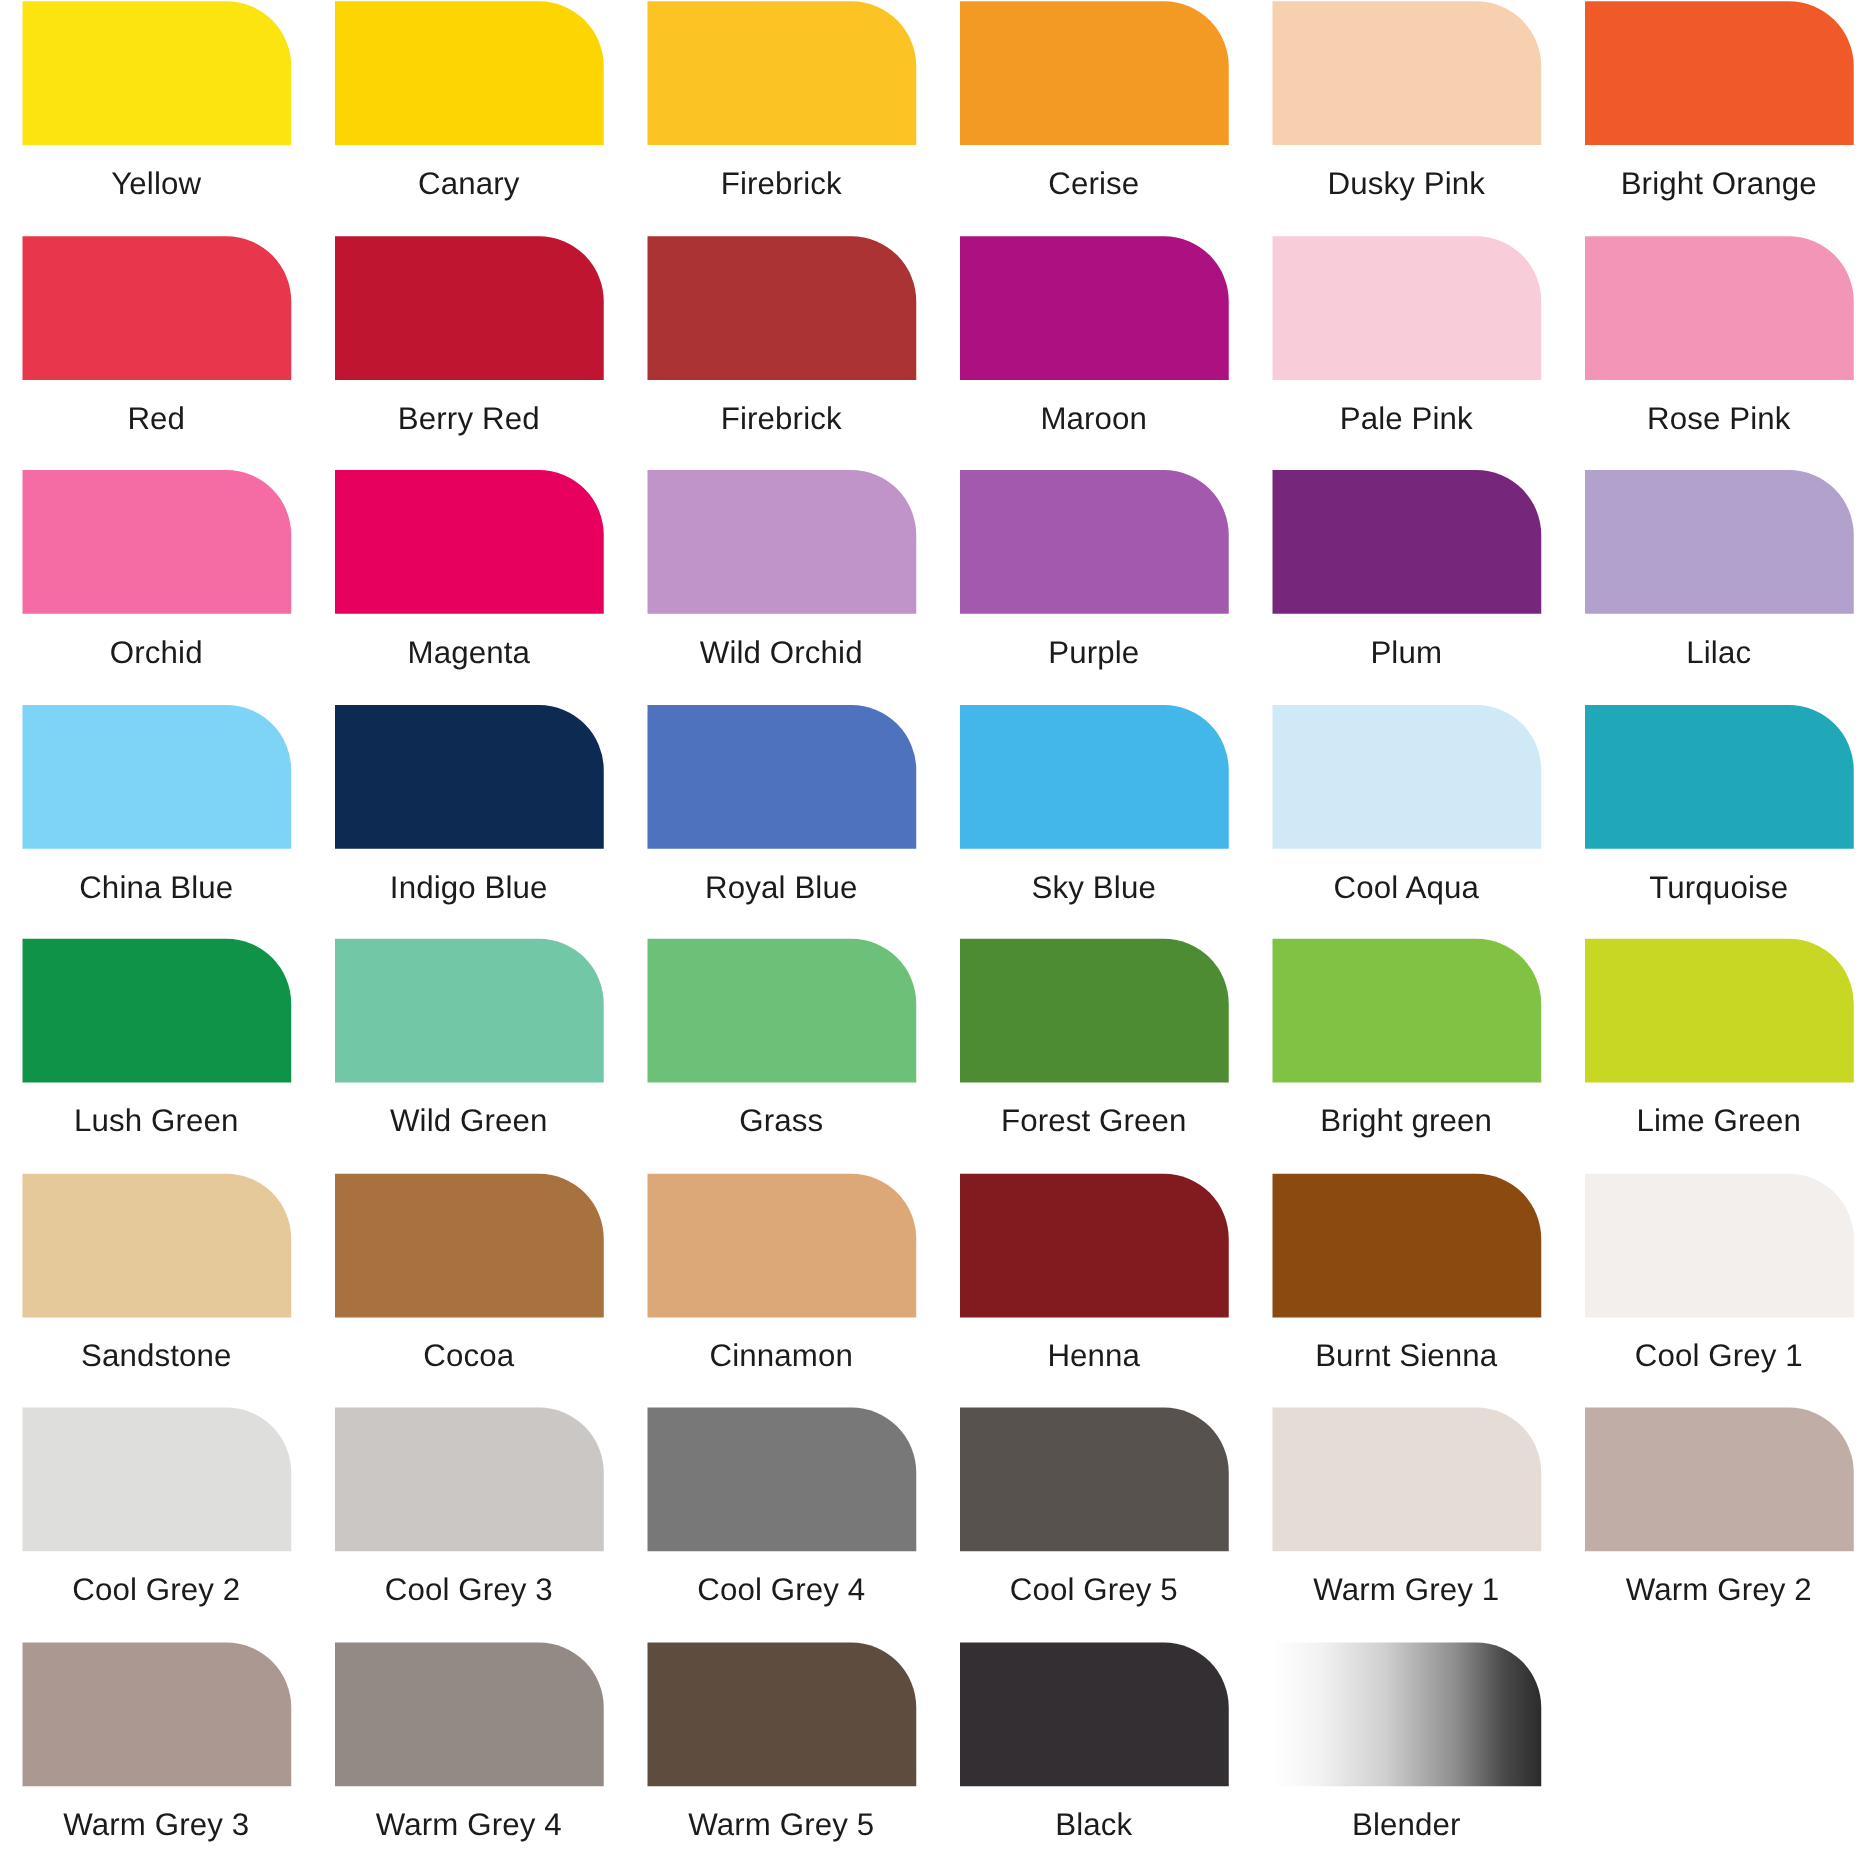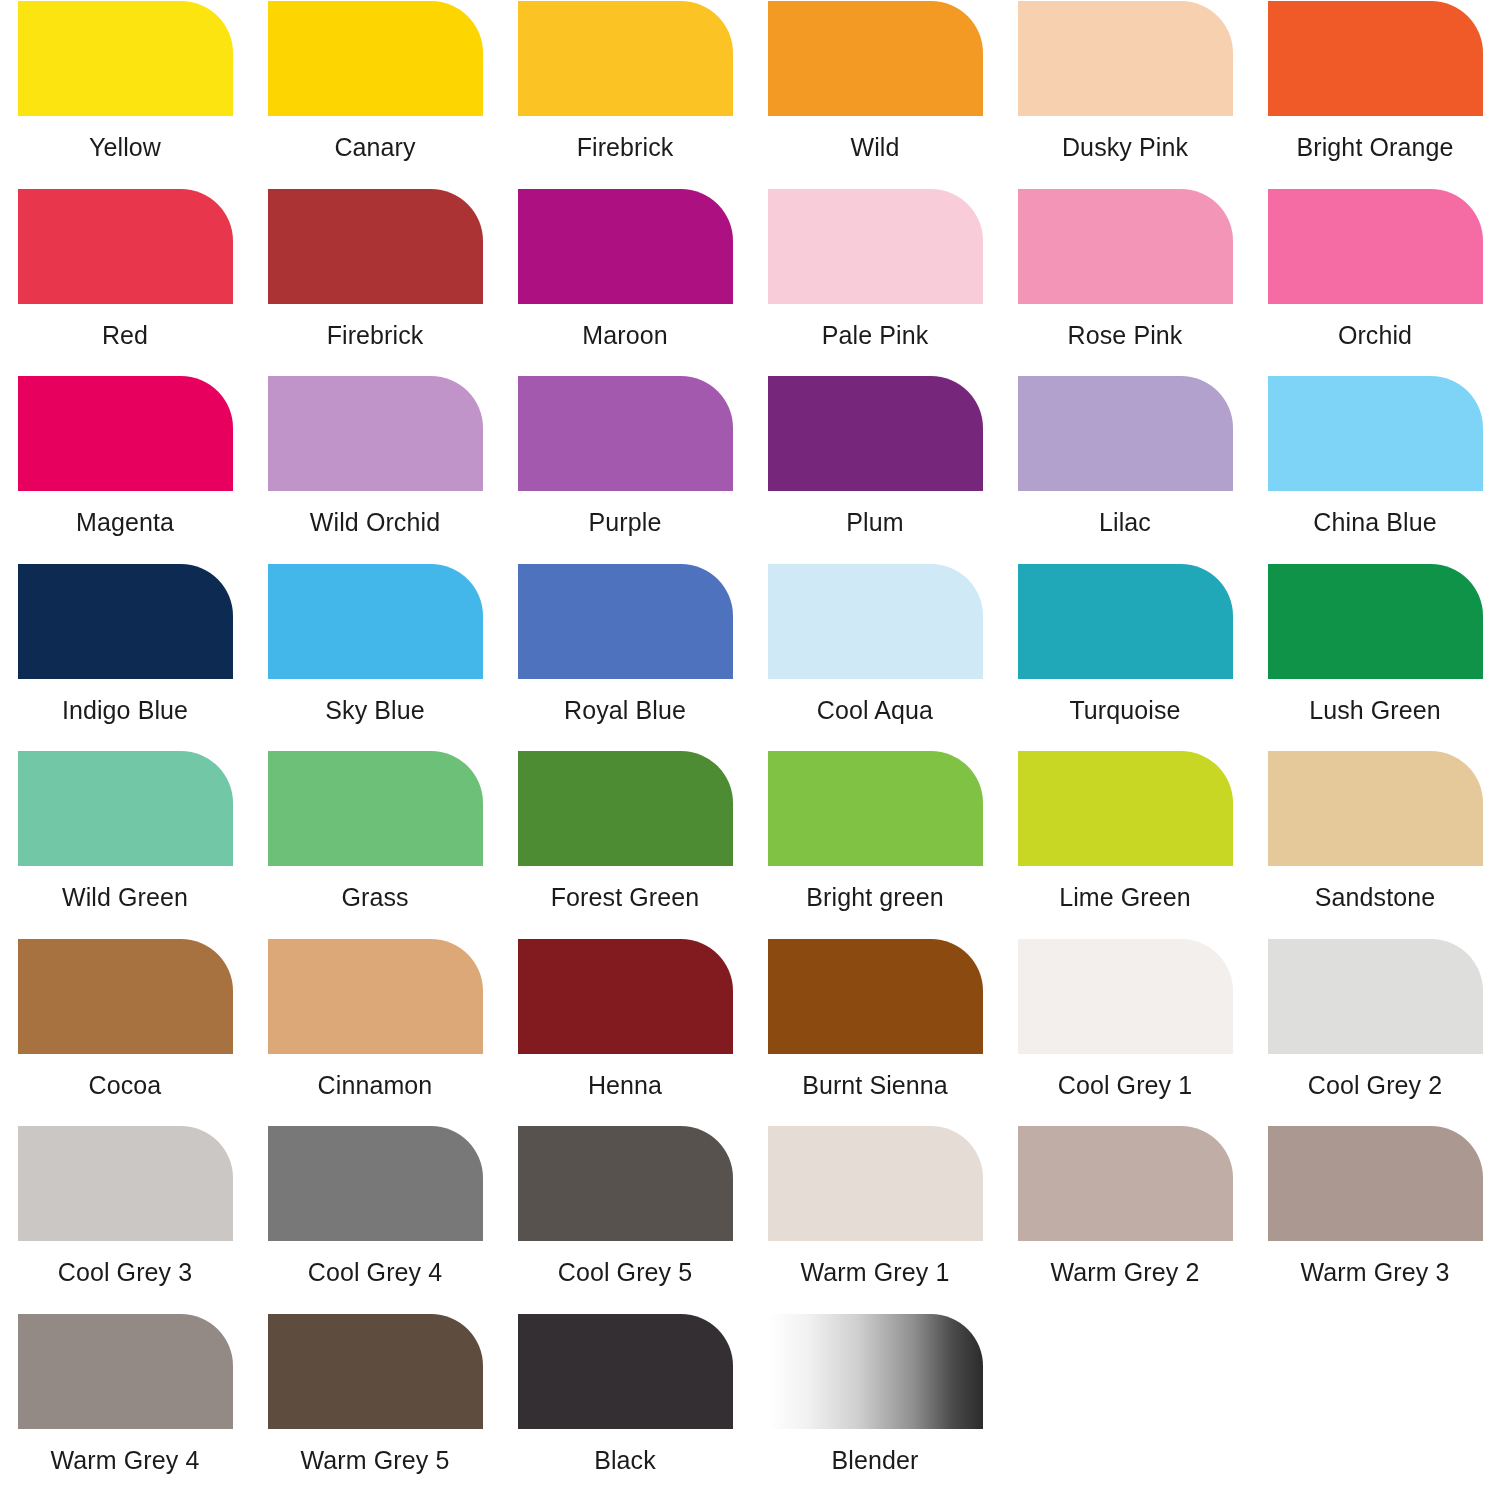--- a/index.html
+++ b/index.html
@@ -69,35 +69,39 @@
     <div class="swatch-cell">
       <div class="swatch-chip" title="Canary" style="background-color: rgb(253, 213, 0);"></div>
       <div class="swatch-label">Canary</div>
     </div>
     <div class="swatch-cell">
       <div class="swatch-chip" title="Sunflower" style="background-color: rgb(251, 196, 36);"></div>
       <div class="swatch-label">Firebrick</div>
     </div>
     <div class="swatch-cell">
       <div class="swatch-chip" title="Amber" style="background-color: rgb(243, 154, 36);"></div>
-      <div class="swatch-label">Wild</div>
+      <div class="swatch-label">Cerise</div>
     </div>
     <div class="swatch-cell">
       <div class="swatch-chip" title="Dusky Pink" style="background-color: rgb(247, 208, 176);"></div>
       <div class="swatch-label">Dusky Pink</div>
     </div>
     <div class="swatch-cell">
       <div class="swatch-chip" title="Bright Orange" style="background-color: rgb(240, 90, 40);"></div>
       <div class="swatch-label">Bright Orange</div>
     </div>
     <div class="swatch-cell">
       <div class="swatch-chip" title="Red" style="background-color: rgb(232, 55, 76);"></div>
       <div class="swatch-label">Red</div>
     </div>
     <div class="swatch-cell">
+      <div class="swatch-chip" title="Berry Red" style="background-color: rgb(191, 21, 48);"></div>
+      <div class="swatch-label">Berry Red</div>
+    </div>
+    <div class="swatch-cell">
       <div class="swatch-chip" title="Firebrick" style="background-color: rgb(171, 51, 51);"></div>
       <div class="swatch-label">Firebrick</div>
     </div>
     <div class="swatch-cell">
       <div class="swatch-chip" title="Maroon" style="background-color: rgb(173, 16, 128);"></div>
       <div class="swatch-label">Maroon</div>
     </div>
     <div class="swatch-cell">
       <div class="swatch-chip" title="Pale Pink" style="background-color: rgb(249, 204, 217);"></div>
       <div class="swatch-label">Pale Pink</div>
@@ -132,28 +136,28 @@
     </div>
     <div class="swatch-cell">
       <div class="swatch-chip" title="China Blue" style="background-color: rgb(125, 212, 247);"></div>
       <div class="swatch-label">China Blue</div>
     </div>
     <div class="swatch-cell">
       <div class="swatch-chip" title="Indigo Blue" style="background-color: rgb(13, 42, 82);"></div>
       <div class="swatch-label">Indigo Blue</div>
     </div>
     <div class="swatch-cell">
+      <div class="swatch-chip" title="Royal Blue" style="background-color: rgb(79, 114, 191);"></div>
+      <div class="swatch-label">Royal Blue</div>
+    </div>
+    <div class="swatch-cell">
       <div class="swatch-chip" title="Sky Blue" style="background-color: rgb(67, 182, 234);"></div>
       <div class="swatch-label">Sky Blue</div>
     </div>
     <div class="swatch-cell">
-      <div class="swatch-chip" title="Royal Blue" style="background-color: rgb(79, 114, 191);"></div>
-      <div class="swatch-label">Royal Blue</div>
-    </div>
-    <div class="swatch-cell">
       <div class="swatch-chip" title="Cool Aqua" style="background-color: rgb(207, 233, 247);"></div>
       <div class="swatch-label">Cool Aqua</div>
     </div>
     <div class="swatch-cell">
       <div class="swatch-chip" title="Turquoise" style="background-color: rgb(33, 168, 184);"></div>
       <div class="swatch-label">Turquoise</div>
     </div>
     <div class="swatch-cell">
       <div class="swatch-chip" title="Lush Green" style="background-color: rgb(15, 147, 73);"></div>
       <div class="swatch-label">Lush Green</div>

